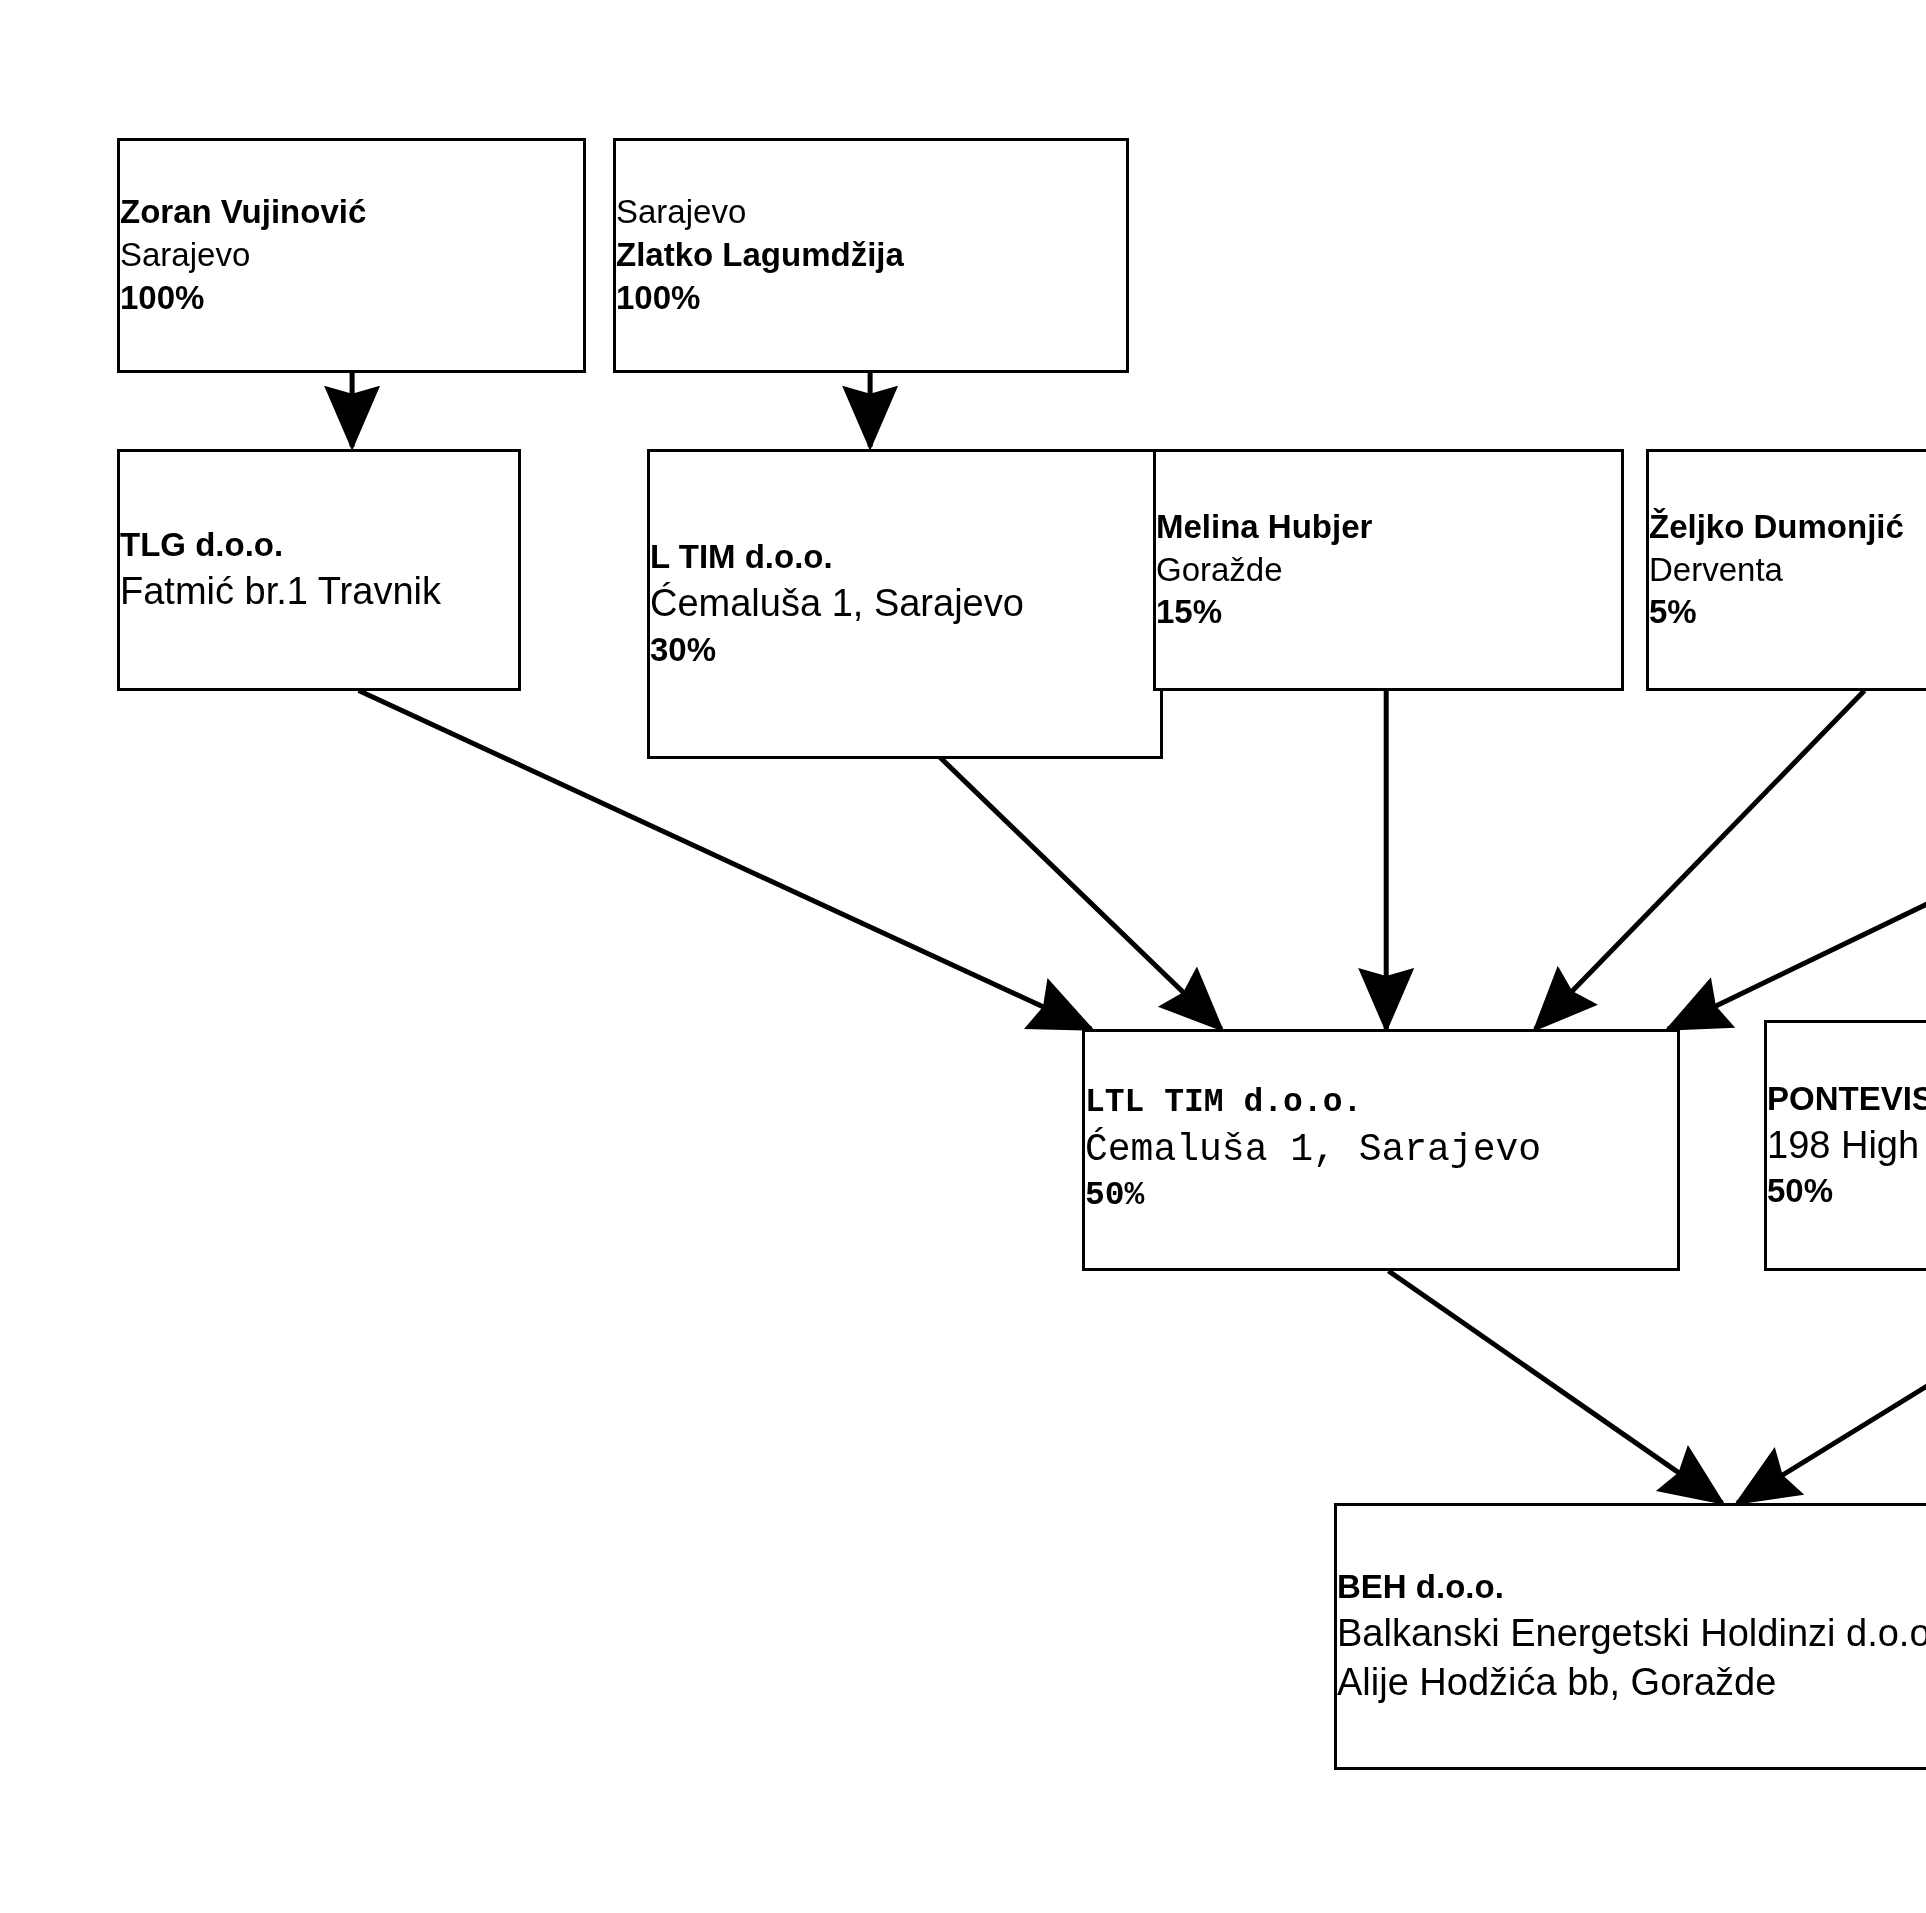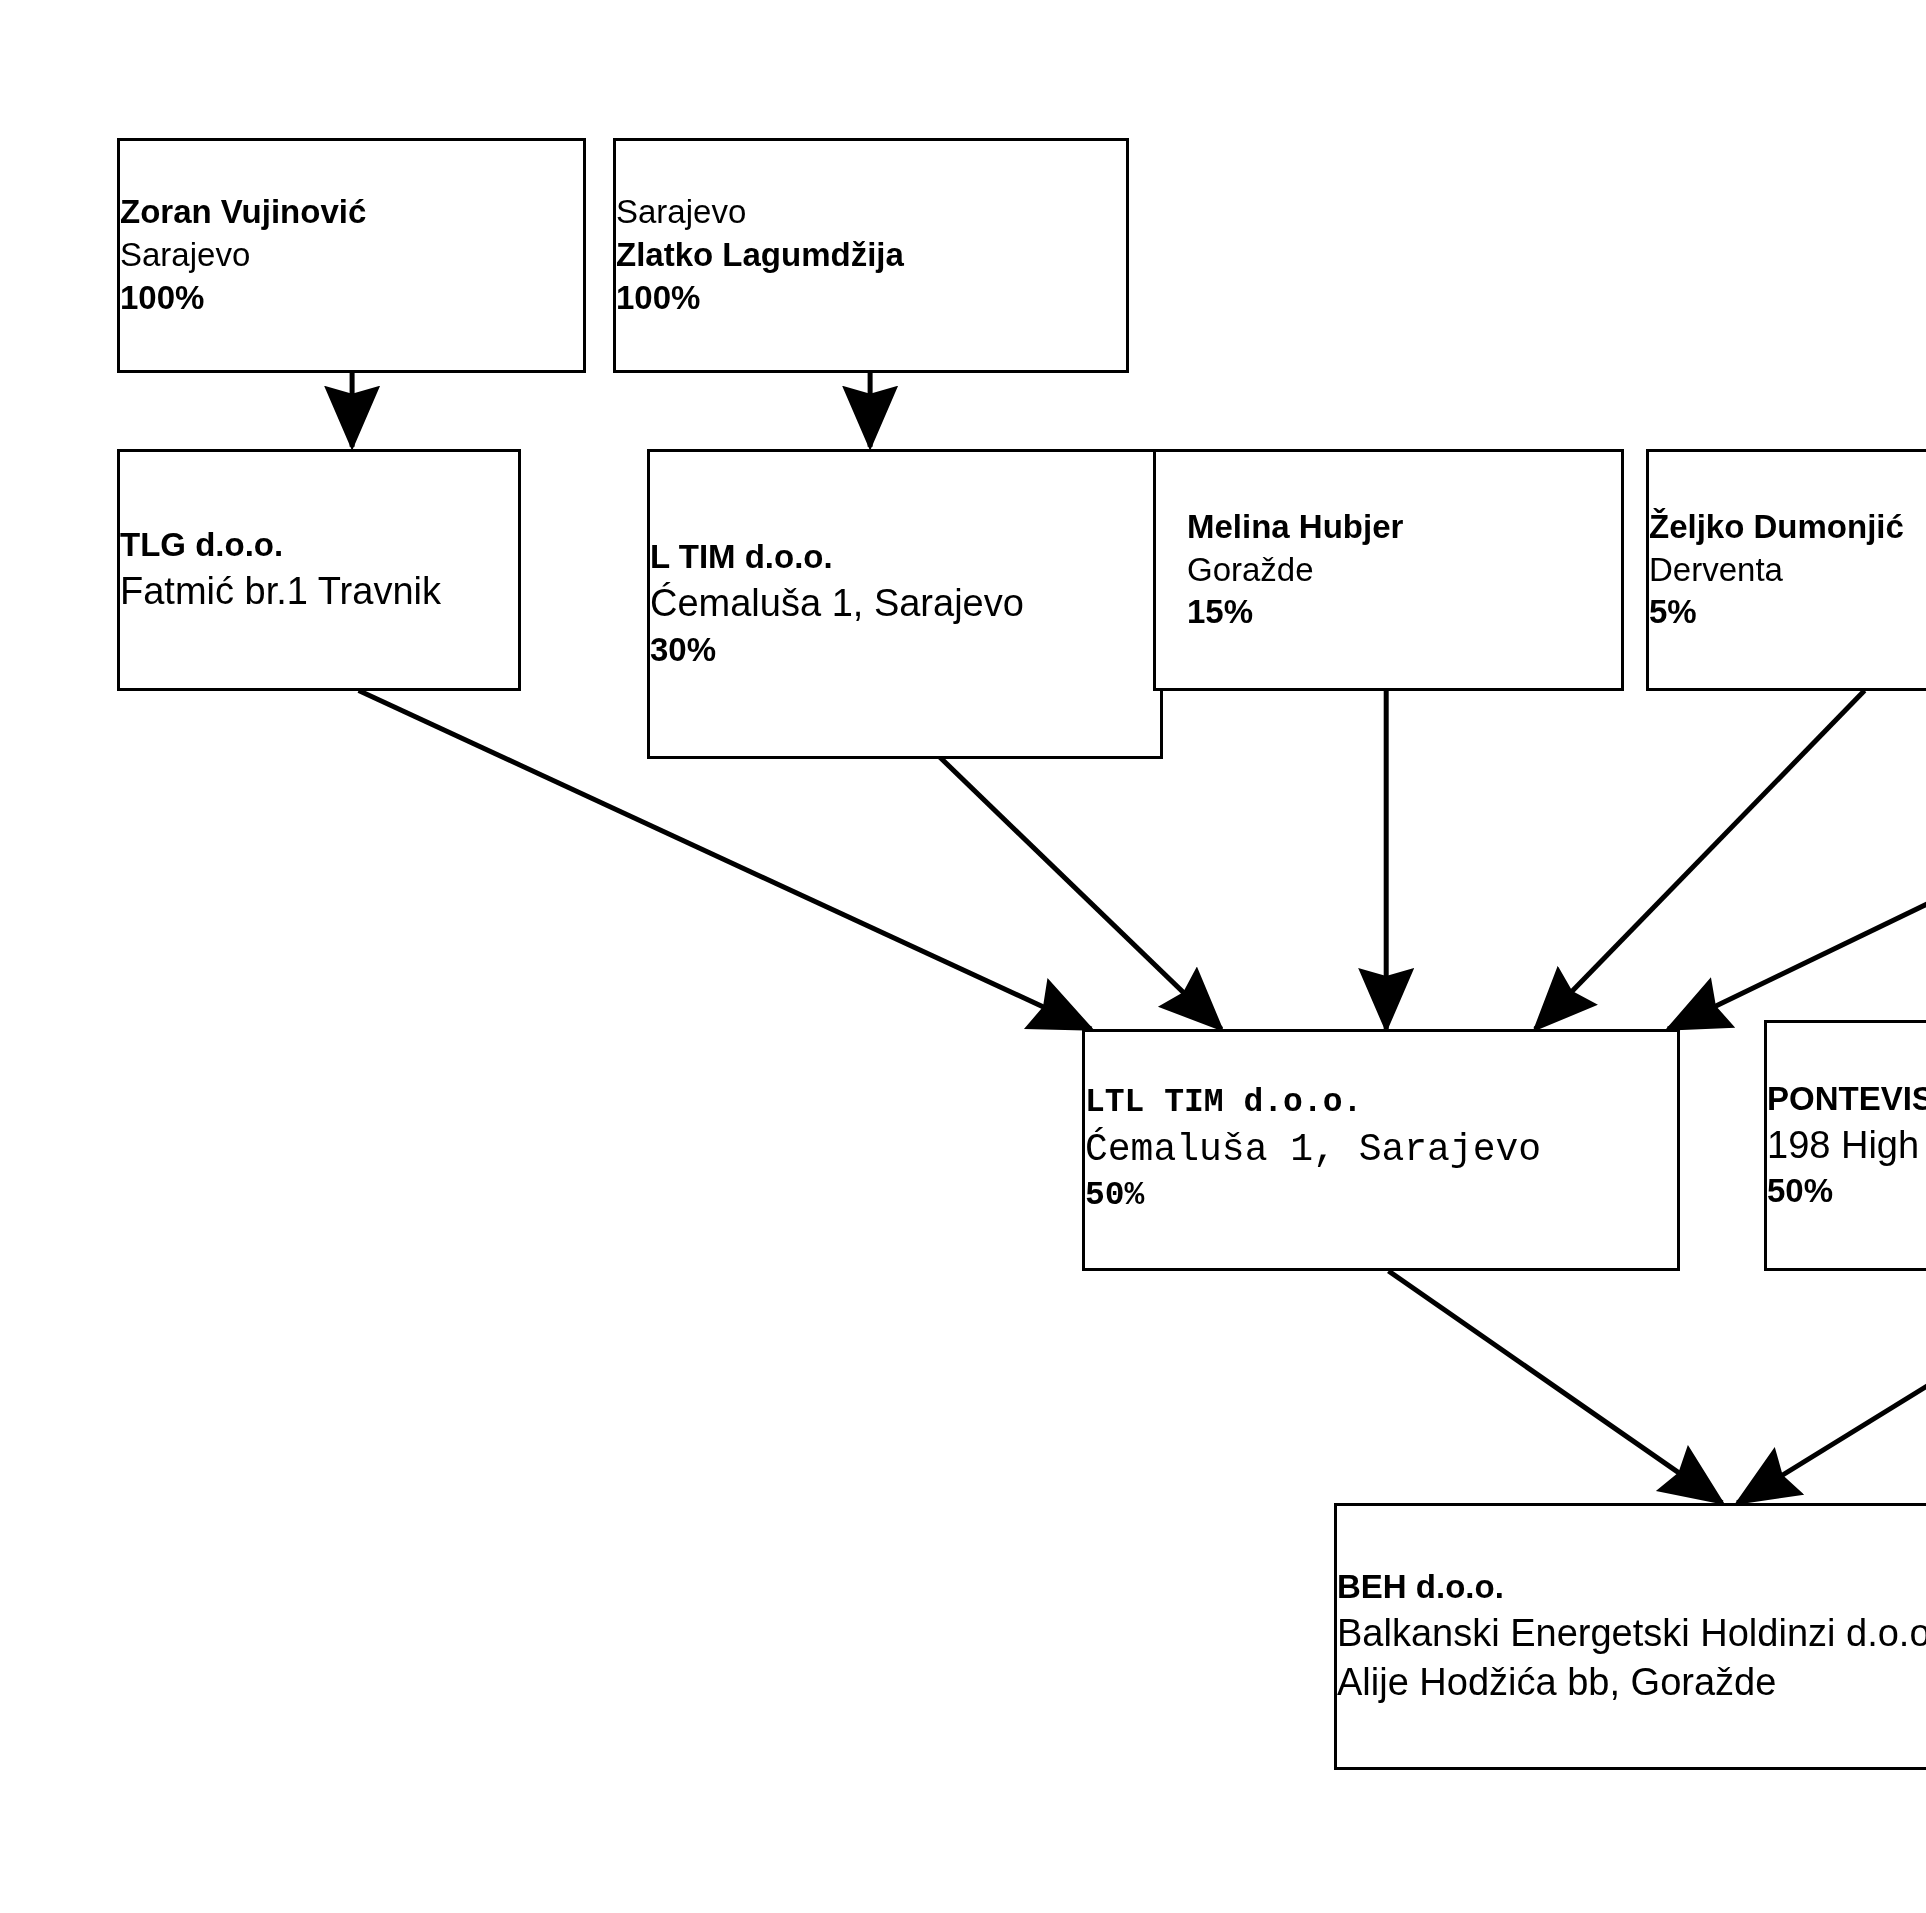--- a/index.html
+++ b/index.html
@@ -56,21 +56,21 @@
     <span class="ln t1">TLG d.o.o.</span>
     <span class="ln addr">Fatmić br.1 Travnik</span>
   </div>
 
   <div class="node" style="left:647px;top:449px;width:516px;height:310px;">
     <span class="ln t1">L TIM d.o.o.</span>
     <span class="ln addr">Ćemaluša 1, Sarajevo</span>
     <span class="ln t3">30%</span>
   </div>
 
-  <div class="node" style="left:1153px;top:449px;width:471px;height:242px;padding-left:31px;">
+  <div class="node" style="left:1153px;top:449px;width:471px;height:242px;">
     <span class="ln t1">Melina Hubjer</span>
     <span class="ln t2">Goražde</span>
     <span class="ln t3">15%</span>
   </div>
 
   <div class="node" style="left:1646px;top:449px;width:471px;height:242px;">
     <span class="ln t1">Željko Dumonjić</span>
     <span class="ln t2">Derventa</span>
     <span class="ln t3">5%</span>
   </div>

